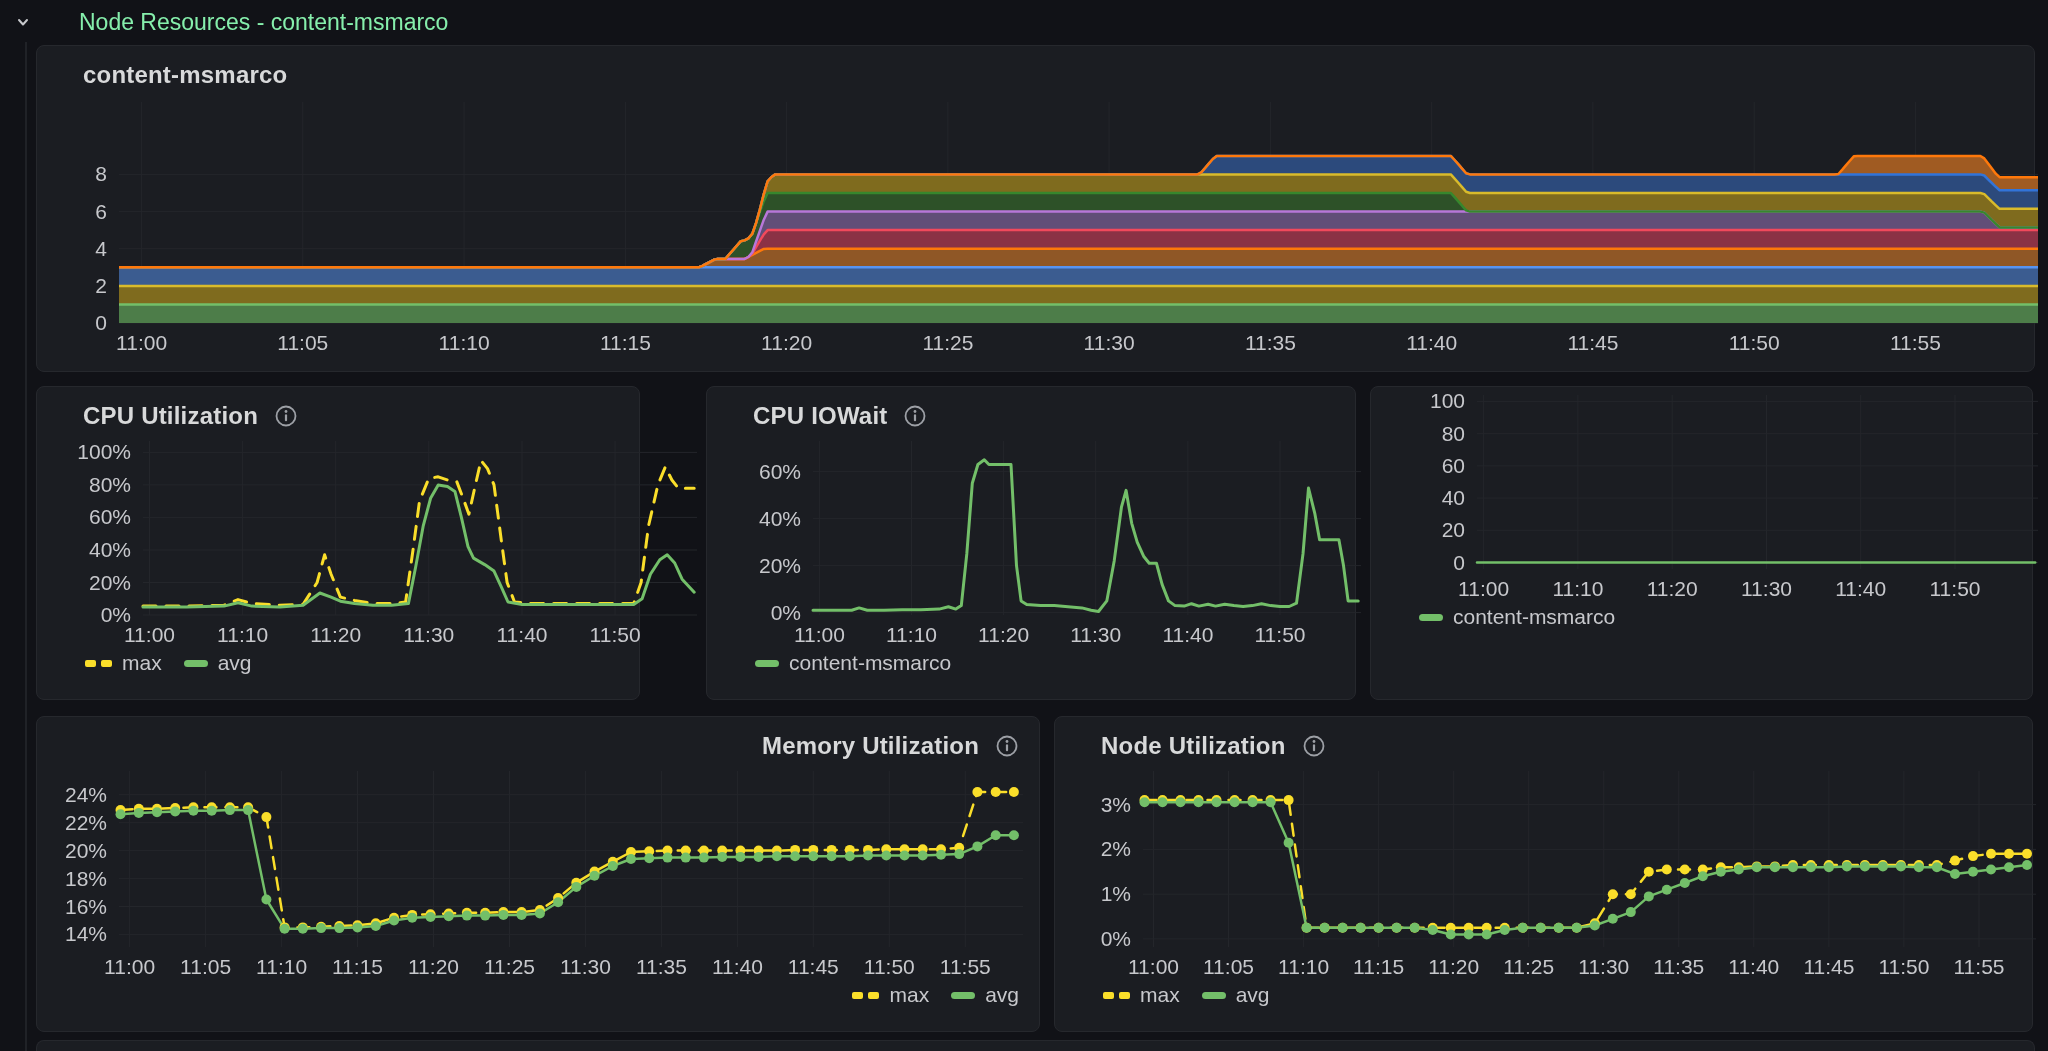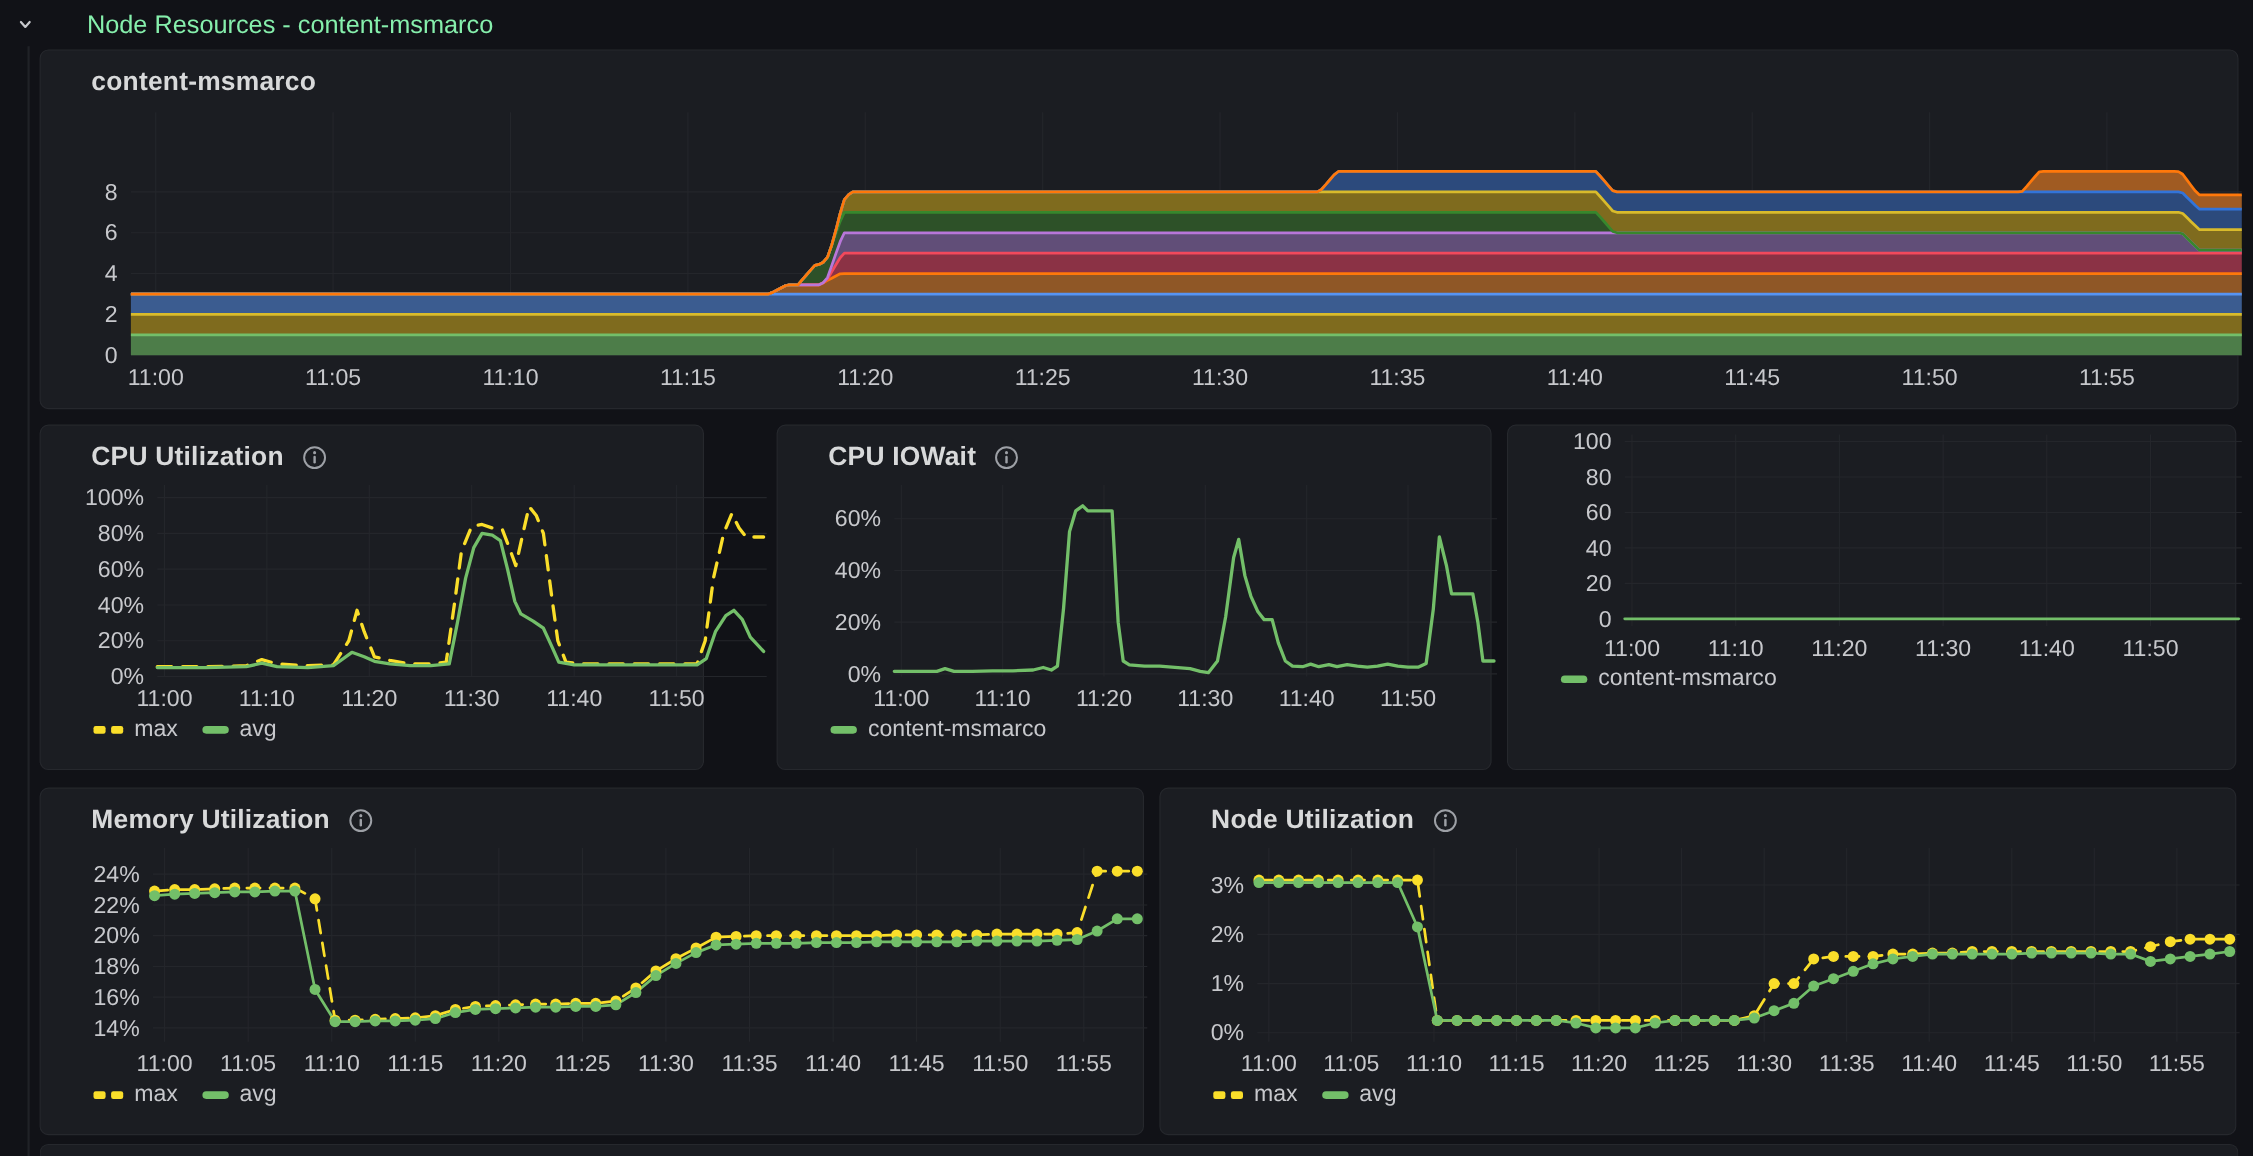--- a/index.html
+++ b/index.html
@@ -242,21 +242,21 @@
       <path d="M82.0,175.6L640.2,175.6" fill="none" stroke="#73bf69" stroke-width="2.5" stroke-linejoin="round" stroke-linecap="round"></path>
     </svg>
   <div class="legend">
       <span class="legend-item">
         <span class="sw-solid" style="background: rgb(115, 191, 105);"></span>
         <span>content-msmarco</span>
       </span>
     </div>
 </div>
 
-<div class="panel" style="left:36px;top:716px;width:1004px;height:316px;">
+<div class="panel" style="left:36px;top:716px;width:1004px;height:316px;align-items:flex-end;">
   <div class="panel-header">
     <span class="panel-title">Memory Utilization</span>
     <span class="info-ic">
       <svg width="24" height="24" viewBox="0 0 24 24">
           <circle cx="12" cy="12" r="9.5" fill="none" stroke="#9da0a6" stroke-width="1.8"></circle>
           <circle cx="12" cy="7.5" r="1.4" fill="#9da0a6"></circle>
           <rect x="10.9" y="10.3" width="2.2" height="7" rx="1.1" fill="#9da0a6"></rect>
         </svg>
     </span>
   </div>

